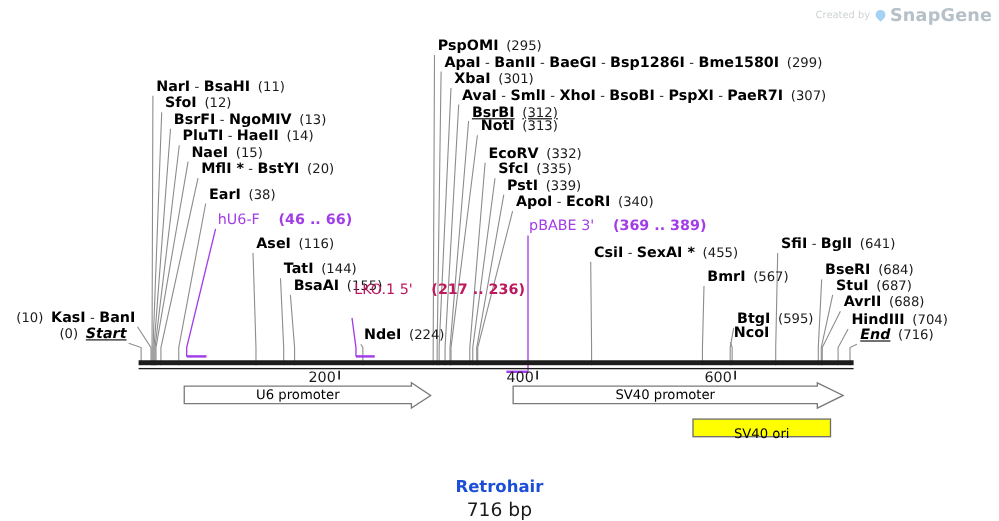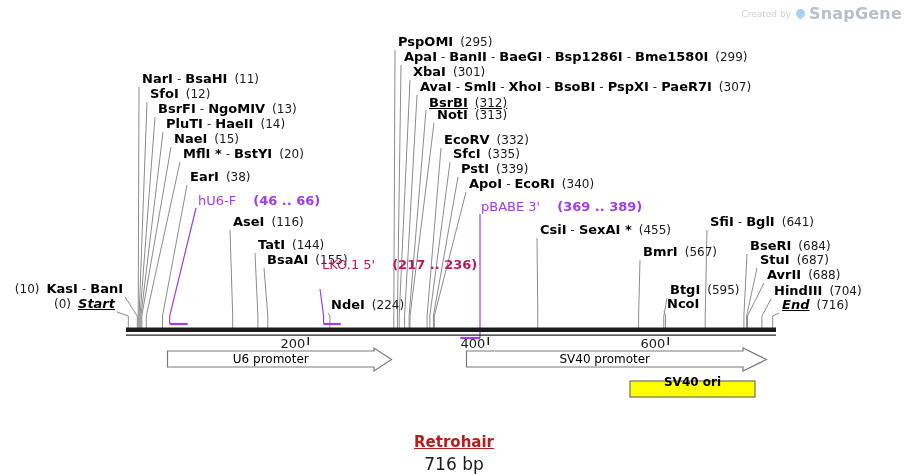--- a/index.html
+++ b/index.html
@@ -16,21 +16,21 @@
     font-size:13px; font-weight:bold; color:#000; line-height:15px;
   }
   .slabel .sep { font-weight:normal; font-size:12px; color:#2e2e2e; margin:0 4px; }
   .slabel .num { font-weight:normal; font-size:12px; color:#1a1a1a; margin-left:7px; }
   .slabel.num-first .num { margin-left:0; margin-right:7px; }
   .slabel .it { font-style:italic;text-decoration:underline; }
   .plabel { position:absolute; white-space:nowrap; transform:translateY(-50%); font-size:13px; font-weight:normal; }
   .plabel .prange { margin-left:17px;font-weight:bold; }
   .flabel { position:absolute; transform:translate(-50%,-50%); font-size:12px; color:#000; white-space:nowrap; }
   .title-wrap { position:absolute; left:0; top:433px; width:908px; text-align:center; }
-  .map-title { font-size:15px; font-weight:bold; color:#b91c1c;text-decoration:underline; }
+  .map-title { font-size:15px; font-weight:bold; color:#1d4ed8; }
   .map-length { font-size:17px; color:#1a1a1a; margin-top:3px; }
   .watermark { position:absolute; top:4px; right:6px; display:flex; align-items:center; }
   .wm-created { font-size:9px; color:#cfd3d6; margin-right:5px; }
   .wm-logo { width:9px; height:9px; background:#a5d1f2; border-radius:50% 50% 50% 0;
              transform:rotate(-45deg); margin-right:4px; }
   .wm-brand { font-size:16px; font-weight:bold; color:#b6c0c8; letter-spacing:0.2px; }
 </style>
 </head>
 <body>
 
@@ -119,21 +119,21 @@
       <div class="slabel" style="top: 303px; left: 667px;"><span class="nm">NcoI</span></div>
       <div class="slabel" style="top: 291px; left: 774px; text-align: center;"><span class="nm">HindIII</span><span class="num">(704)</span></div>
       <div class="slabel" style="top: 305px; left: 782px;"><span class="nm it">End</span><span class="num">(716)</span></div>
       <div class="slabel num-first" style="top: 289px; right: 785px;"><span class="num">(10)</span><span class="nm">KasI</span><span class="sep">-</span><span class="nm">BanI</span></div>
       <div class="slabel num-first" style="top: 304px; right: 793px;"><span class="num">(0)</span><span class="nm it">Start</span></div>
       <div class="plabel" style="left: 198px; top: 200px; color: rgb(162, 59, 232);"><span class="pname">hU6-F</span><span class="prange">(46 .. 66)</span></div>
       <div class="plabel" style="left: 322px; top: 264px; color: #be185d;"><span class="pname">LKO.1 5'</span><span class="prange">(217 .. 236)</span></div>
       <div class="plabel" style="left: 481px; top: 206px; color: rgb(162, 59, 232);"><span class="pname">pBABE 3'</span><span class="prange">(369 .. 389)</span></div>
       <div class="flabel" style="left: 270.75px; top: 359px;">U6 promoter</div>
       <div class="flabel" style="left: 604.75px; top: 359px;">SV40 promoter</div>
-      <div class="flabel" style="left: 692.5px; top: 382px; font-weight: bold;">SV40 ori</div>
+      <div class="flabel" style="left: 692.5px; top: 394px;">SV40 ori</div>
     </div>
 
   <div class="title-wrap">
     <div class="map-title">Retrohair</div>
     <div class="map-length">716 bp</div>
   </div>
 
   <div class="watermark">
     <span class="wm-created">Created by</span>
     <span class="wm-logo"></span>

